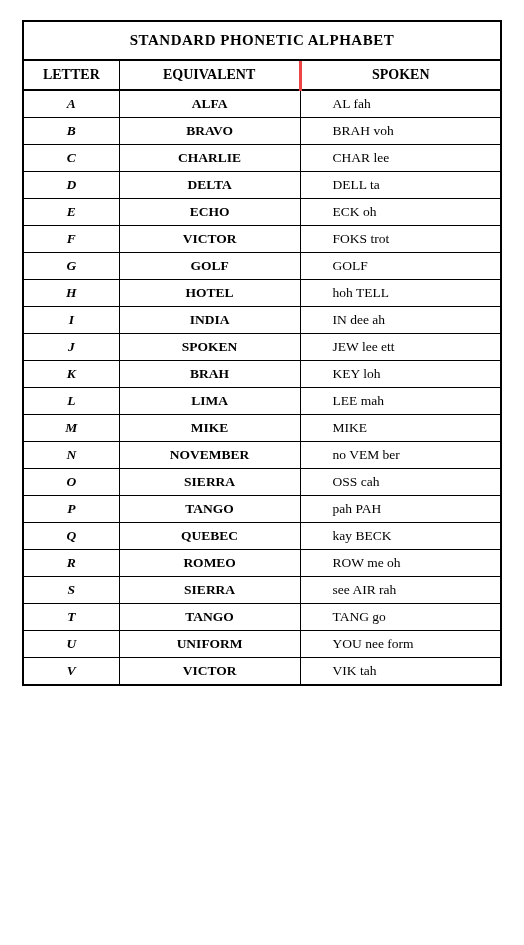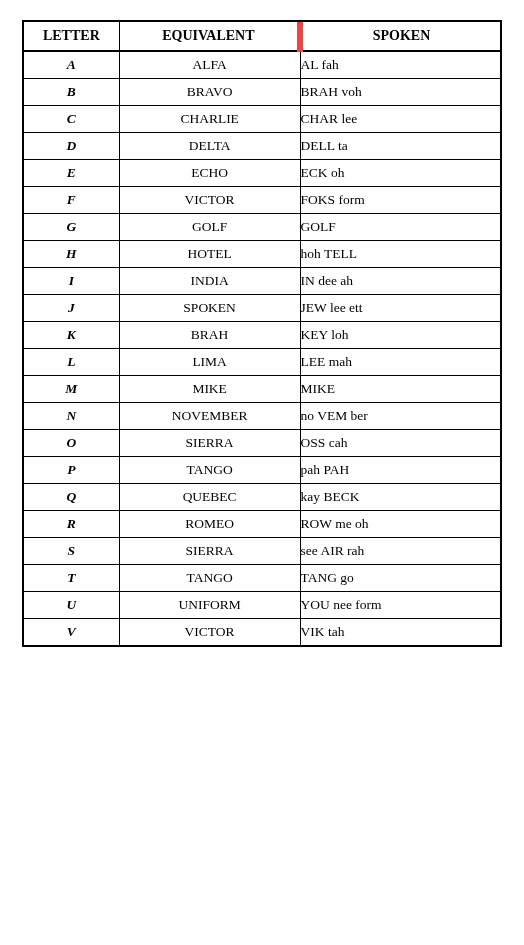--- a/index.html
+++ b/index.html
@@ -46,21 +46,21 @@
       text-align: center;
     }
 
     thead tr th:nth-child(1) {
       width: 20%;
       border-right: 1px solid #000;
     }
 
     thead tr th:nth-child(2) {
       width: 38%;
-      border-right: 6px solid #ef4444;
+      border-right: 3px solid #ef4444;
     }
 
     thead tr th:nth-child(3) {
       width: 42%;
       text-align: center;
     }
 
     tbody tr {
       border-bottom: 1px solid #000;
     }
@@ -72,36 +72,37 @@
     }
 
     tbody tr td:nth-child(1) {
       border-right: 1px solid #000;
       font-weight: bold;
       font-style: italic;
     }
 
     tbody tr td:nth-child(2) {
       border-right: 1px solid #000;
-      font-weight: normal;
+      font-weight: bold;
     }
 
     tbody tr td:nth-child(3) {
       text-align: left;
-      padding-left: 0;
+      padding-left: 32px;
     }
 
     tbody tr:last-child {
       border-bottom: none;
     }
   </style>
 </head>
 <body>
 
 <div class="table-container">
+  <div class="table-title">STANDARD PHONETIC ALPHABET</div>
   <table>
     <thead>
       <tr>
         <th>LETTER</th>
         <th>EQUIVALENT</th>
         <th>SPOKEN</th>
       </tr>
     </thead>
     <tbody id="table-body">
     <tr>
@@ -125,21 +126,21 @@
           <td>DELL ta</td>
         </tr>
         <tr>
           <td>E</td>
           <td>ECHO</td>
           <td>ECK oh</td>
         </tr>
         <tr>
           <td>F</td>
           <td>VICTOR</td>
-          <td>FOKS form</td>
+          <td>FOKS trot</td>
         </tr>
         <tr>
           <td>G</td>
           <td>GOLF</td>
           <td>GOLF</td>
         </tr>
         <tr>
           <td>H</td>
           <td>HOTEL</td>
           <td>hoh TELL</td>

